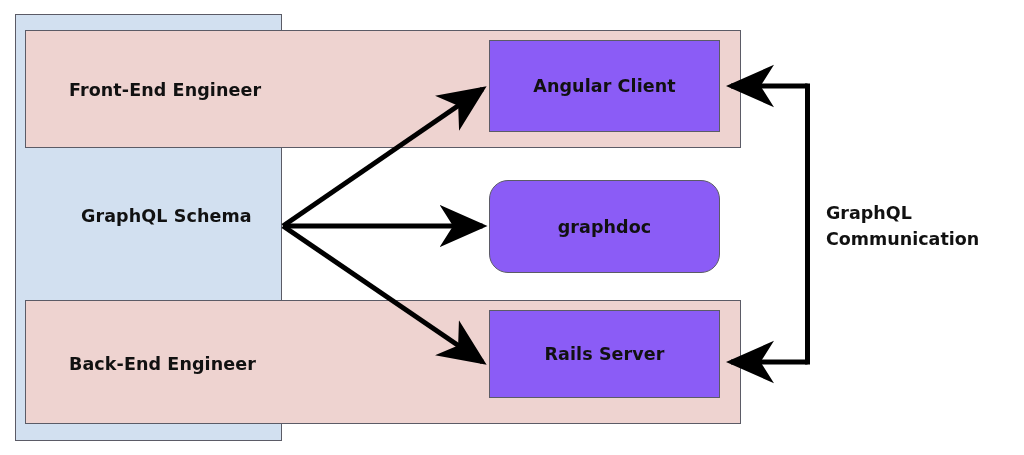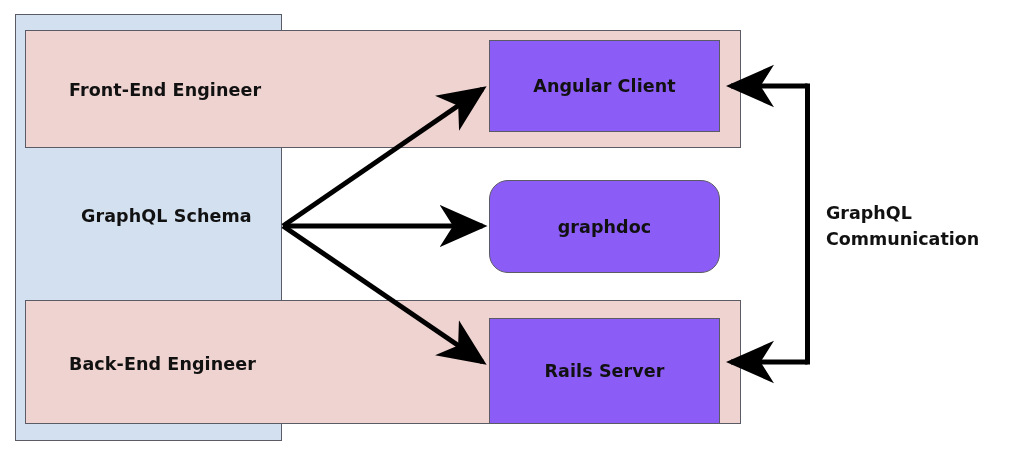--- a/index.html
+++ b/index.html
@@ -72,21 +72,21 @@
     align-items: center;
     justify-content: center;
     font-weight: bold;
     font-size: 17.5px;
     color: #111111;
     z-index: 5;
     letter-spacing: 0.1px;
   }
   .node.angular  { top: 40px;  height: 92px; }
   .node.graphdoc { top: 180px; height: 93px; border-radius: 19px; }
-  .node.rails    { top: 318px; height: 106px; }
+  .node.rails    { top: 310px; height: 88px; }
 
   
   #arrows {
     position: absolute;
     left: 0;
     top: 0;
     width: 1024px;
     height: 455px;
     z-index: 7;
     pointer-events: none;

